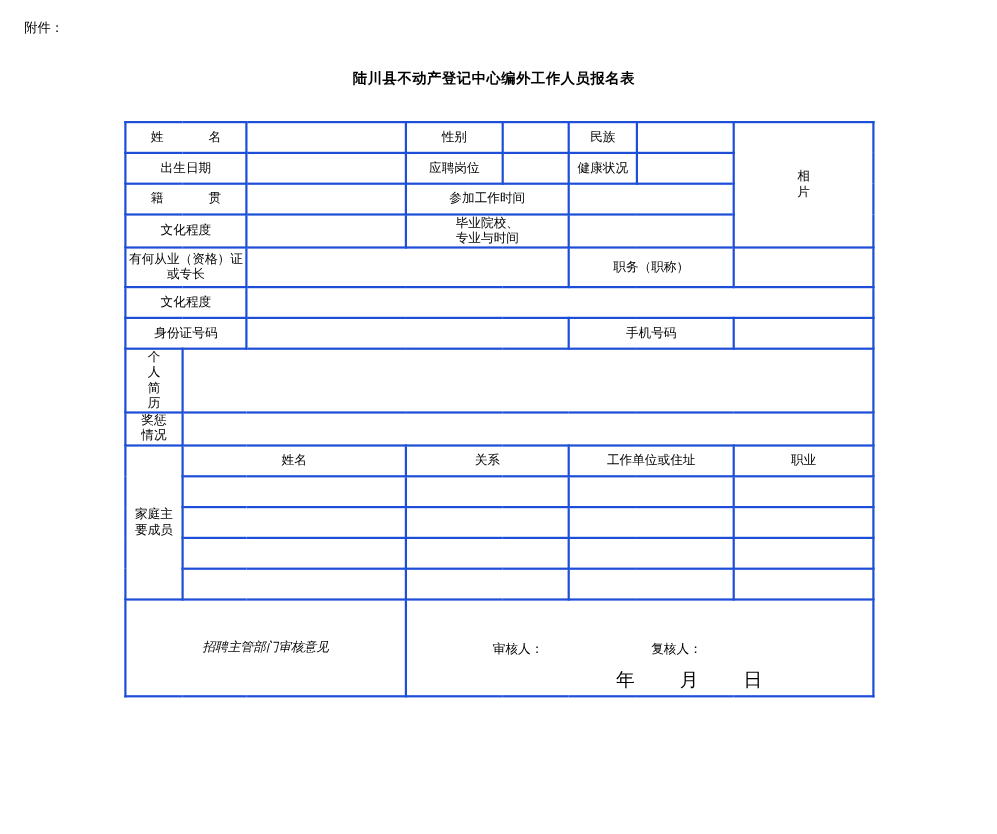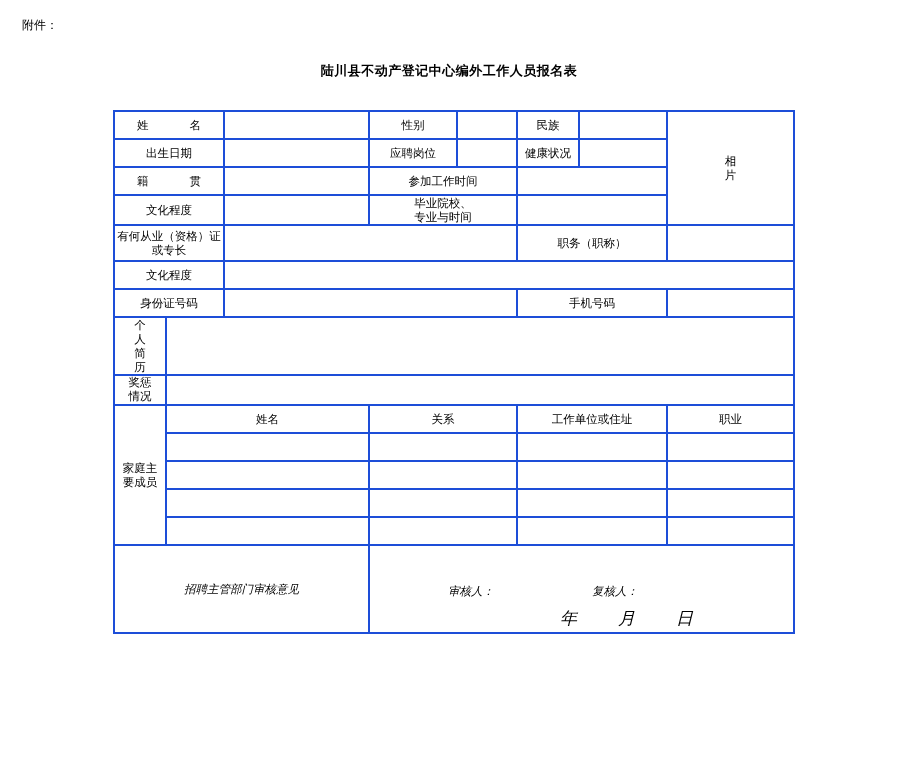--- a/index.html
+++ b/index.html
@@ -77,21 +77,20 @@
   }
   .tall-resume { height: 122px; }
   .tall-award { height: 46px; font-family: Liberation Mono, monospace; }
   .family-label { height: 116px; }
   .opinion-row { height: 88px; }
   .opinion-left { vertical-align: middle; font-style: italic; }
   .opinion-right {
     position: relative;
     vertical-align: top;
     text-align: left;
-    font-style: italic;
   }
   .op-inner {
     position: relative;
     height: 86px;
     width: 100%;
   }
   .op-shenhe {
     position: absolute;
     left: 78px;
     top: 38px;

